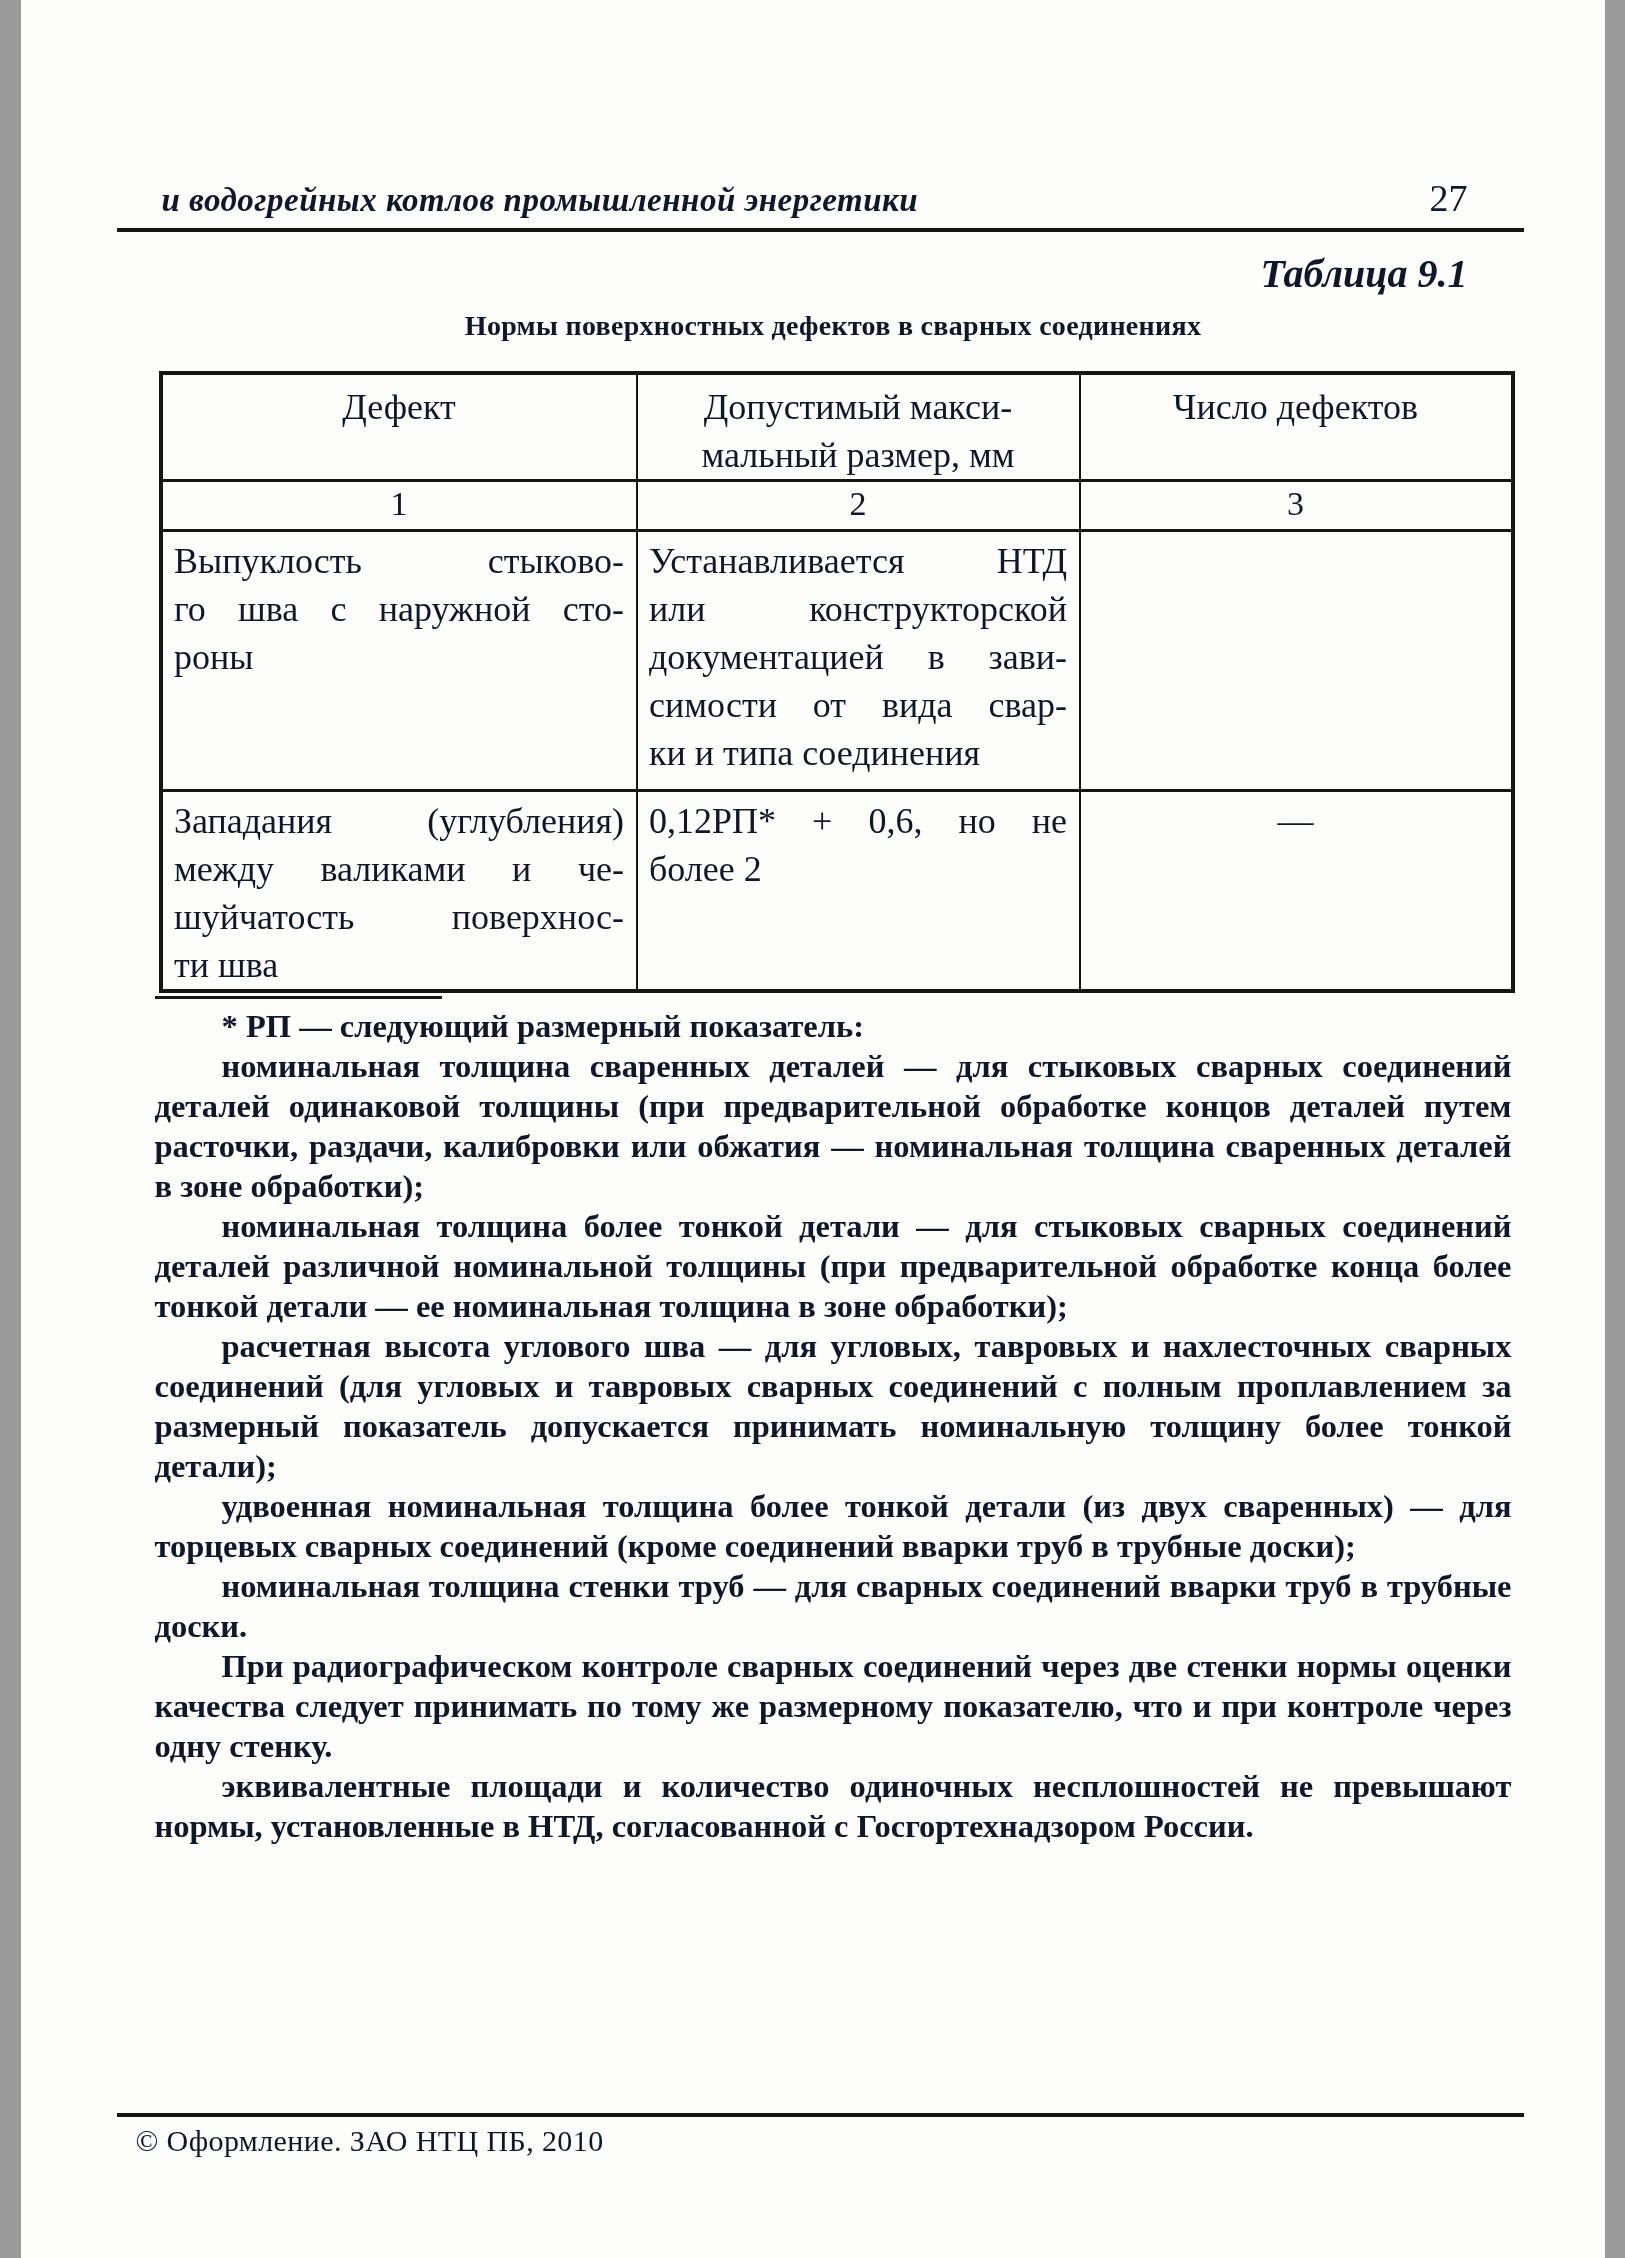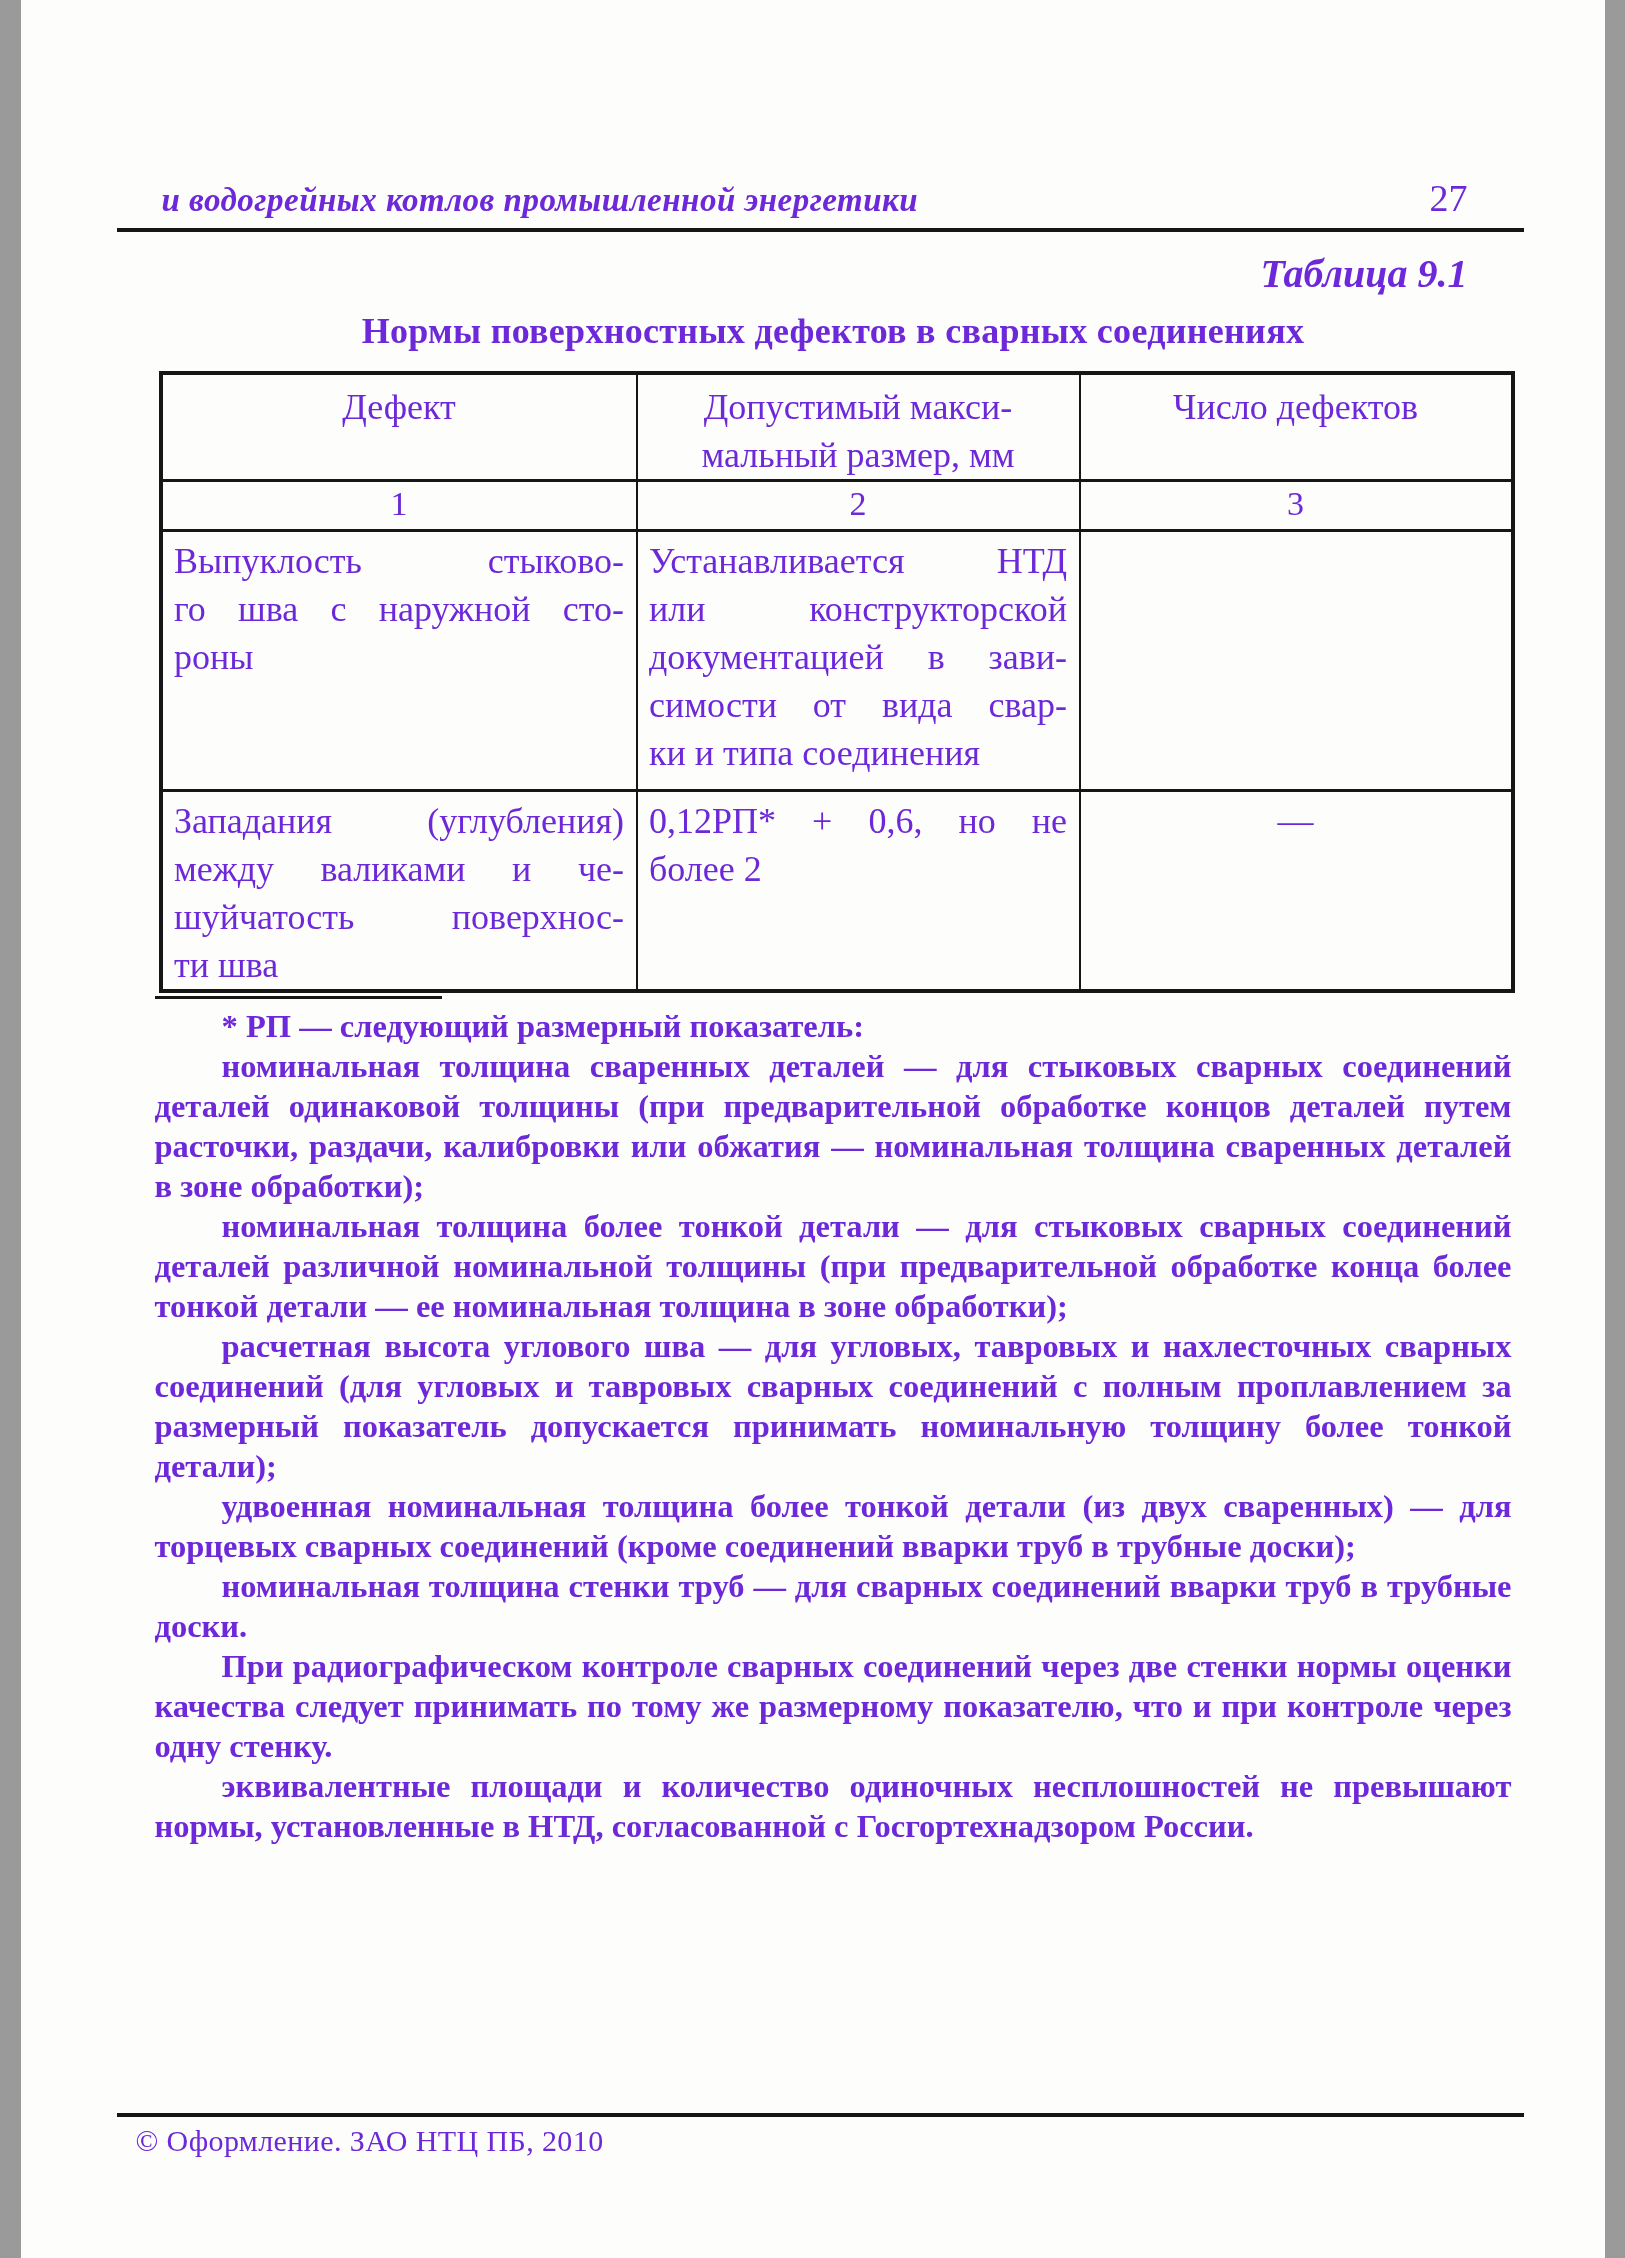--- a/index.html
+++ b/index.html
@@ -1,21 +1,21 @@
 <!DOCTYPE html>
 <html lang="ru"><head>
 <meta charset="utf-8">
 <style>
   html,body { margin:0; padding:0; background:#9a9a9a; }
   .page {
     position:relative;
     width:1584px; height:2259px;
     margin:0 auto;
     background:#fdfdfb;
-    color:#6d28d9;
+    color:#0f172a;
     font-family:"Liberation Serif","DejaVu Serif",serif;
     overflow:hidden;
   }
 
   
   .running-header {
     position:absolute; left:141px; top:182px;
     font-size:33px; font-weight:bold; font-style:italic;
     letter-spacing:0.5px;
   }
@@ -27,21 +27,21 @@
     position:absolute; left:96px; top:228px;
     width:1407px; height:3.8px; background:#161616;
   }
 
   .table-label {
     position:absolute; top:250px; right:137px;
     font-size:40px; font-weight:bold; font-style:italic;
   }
   .doc-title {
     position:absolute; left:134px; top:310px; width:1357px;
-    text-align:center; font-size:36px; font-weight:bold;
+    text-align:center; font-size:28px; font-weight:bold;
     letter-spacing:0.3px;
   }
 
   
   .defect-table {
     position:absolute; left:138px; top:371px; width:1352px;
     border-collapse:collapse; table-layout:fixed;
     font-size:36px;
   }
   .defect-table, .defect-table td { box-sizing:border-box; }

